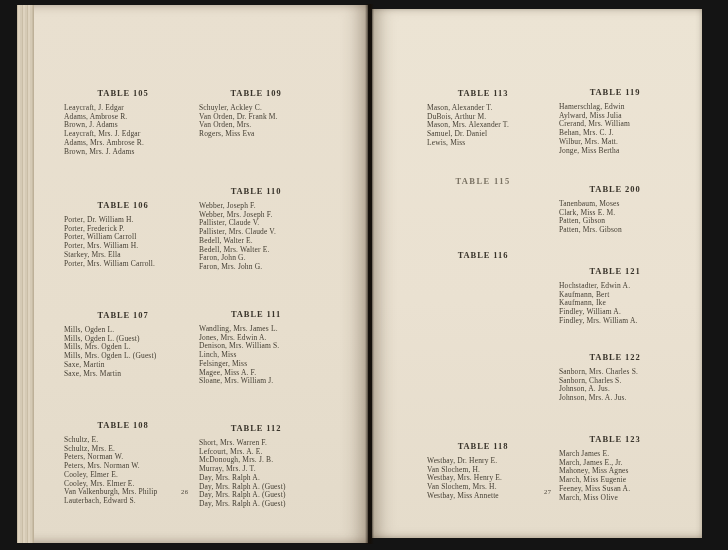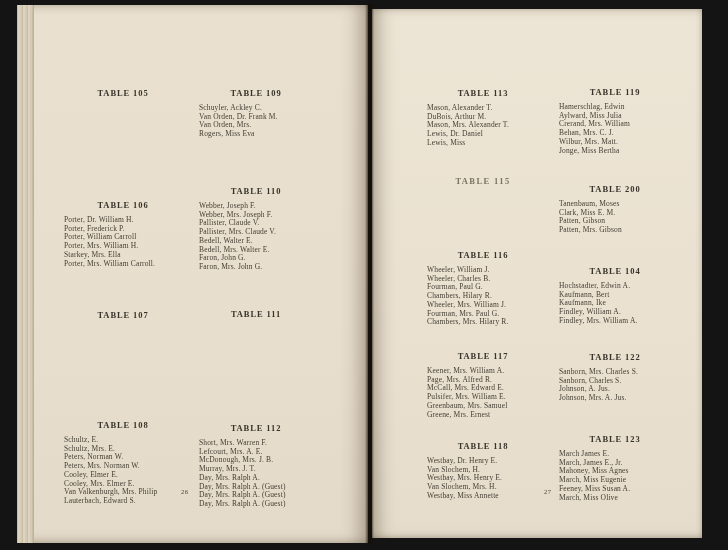--- a/index.html
+++ b/index.html
@@ -62,34 +62,50 @@
   <div class="page page-left" data-name="page-left">
     <div class="edge-stack" data-name="page-edge-stack"></div>
   </div>
 
   <div class="page page-right" data-name="page-right"></div>
 
   <div class="gutter" data-name="book-gutter"></div>
 
   <section class="table-block" style="left:64px;top:88px;width:118px" data-name="table-105">
     <h3 class="table-title" data-name="table-105-title">TABLE 105</h3>
+    <div class="names" data-name="table-105-names">
+        <div class="name-line" data-name="guest-name">Leaycraft, J. Edgar</div>
+        <div class="name-line" data-name="guest-name">Adams, Ambrose R.</div>
+        <div class="name-line" data-name="guest-name">Brown, J. Adams</div>
+        <div class="name-line" data-name="guest-name">Leaycraft, Mrs. J. Edgar</div>
+        <div class="name-line" data-name="guest-name">Adams, Mrs. Ambrose R.</div>
+        <div class="name-line" data-name="guest-name">Brown, Mrs. J. Adams</div>
+      </div>
   </section>
   <section class="table-block" style="left:64px;top:200px;width:118px" data-name="table-106">
     <h3 class="table-title" data-name="table-106-title">TABLE 106</h3>
     <div class="names" data-name="table-106-names">
         <div class="name-line" data-name="guest-name">Porter, Dr. William H.</div>
         <div class="name-line" data-name="guest-name">Porter, Frederick P.</div>
         <div class="name-line" data-name="guest-name">Porter, William Carroll</div>
         <div class="name-line" data-name="guest-name">Porter, Mrs. William H.</div>
         <div class="name-line" data-name="guest-name">Starkey, Mrs. Ella</div>
         <div class="name-line" data-name="guest-name">Porter, Mrs. William Carroll.</div>
       </div>
   </section>
   <section class="table-block" style="left:64px;top:310px;width:118px" data-name="table-107">
     <h3 class="table-title" data-name="table-107-title">TABLE 107</h3>
+    <div class="names" data-name="table-107-names">
+        <div class="name-line" data-name="guest-name">Mills, Ogden L.</div>
+        <div class="name-line" data-name="guest-name">Mills, Ogden L. (Guest)</div>
+        <div class="name-line" data-name="guest-name">Mills, Mrs. Ogden L.</div>
+        <div class="name-line" data-name="guest-name">Mills, Mrs. Ogden L. (Guest)</div>
+        <div class="name-line" data-name="guest-name">Saxe, Martin</div>
+        <div class="name-line" data-name="guest-name">Saxe, Mrs. Martin</div>
+      </div>
   </section>
   <section class="table-block" style="left:64px;top:420px;width:118px" data-name="table-108">
     <h3 class="table-title" data-name="table-108-title">TABLE 108</h3>
     <div class="names" data-name="table-108-names">
         <div class="name-line" data-name="guest-name">Schultz, E.</div>
         <div class="name-line" data-name="guest-name">Schultz, Mrs. E.</div>
         <div class="name-line" data-name="guest-name">Peters, Norman W.</div>
         <div class="name-line" data-name="guest-name">Peters, Mrs. Norman W.</div>
         <div class="name-line" data-name="guest-name">Cooley, Elmer E.</div>
         <div class="name-line" data-name="guest-name">Cooley, Mrs. Elmer E.</div>
@@ -115,20 +131,29 @@
         <div class="name-line" data-name="guest-name">Pallister, Claude V.</div>
         <div class="name-line" data-name="guest-name">Pallister, Mrs. Claude V.</div>
         <div class="name-line" data-name="guest-name">Bedell, Walter E.</div>
         <div class="name-line" data-name="guest-name">Bedell, Mrs. Walter E.</div>
         <div class="name-line" data-name="guest-name">Faron, John G.</div>
         <div class="name-line" data-name="guest-name">Faron, Mrs. John G.</div>
       </div>
   </section>
   <section class="table-block" style="left:199px;top:309px;width:114px" data-name="table-111">
     <h3 class="table-title" data-name="table-111-title">TABLE 111</h3>
+    <div class="names" data-name="table-111-names">
+        <div class="name-line" data-name="guest-name">Wandling, Mrs. James L.</div>
+        <div class="name-line" data-name="guest-name">Jones, Mrs. Edwin A.</div>
+        <div class="name-line" data-name="guest-name">Denison, Mrs. William S.</div>
+        <div class="name-line" data-name="guest-name">Linch, Miss</div>
+        <div class="name-line" data-name="guest-name">Felsinger, Miss</div>
+        <div class="name-line" data-name="guest-name">Magee, Miss A. F.</div>
+        <div class="name-line" data-name="guest-name">Sloane, Mrs. William J.</div>
+      </div>
   </section>
   <section class="table-block" style="left:199px;top:423px;width:114px" data-name="table-112">
     <h3 class="table-title" data-name="table-112-title">TABLE 112</h3>
     <div class="names" data-name="table-112-names">
         <div class="name-line" data-name="guest-name">Short, Mrs. Warren F.</div>
         <div class="name-line" data-name="guest-name">Lefcourt, Mrs. A. E.</div>
         <div class="name-line" data-name="guest-name">McDonough, Mrs. J. B.</div>
         <div class="name-line" data-name="guest-name">Murray, Mrs. J. T.</div>
         <div class="name-line" data-name="guest-name">Day, Mrs. Ralph A.</div>
         <div class="name-line" data-name="guest-name">Day, Mrs. Ralph A. (Guest)</div>
@@ -138,49 +163,29 @@
   </section>
 
   <div class="page-number" style="left:181px;top:488px" data-name="page-number-left">26</div>
 
   <section class="table-block" style="left:427px;top:88px;width:112px" data-name="table-113">
     <h3 class="table-title" data-name="table-113-title">TABLE 113</h3>
     <div class="names" data-name="table-113-names">
         <div class="name-line" data-name="guest-name">Mason, Alexander T.</div>
         <div class="name-line" data-name="guest-name">DuBois, Arthur M.</div>
         <div class="name-line" data-name="guest-name">Mason, Mrs. Alexander T.</div>
-        <div class="name-line" data-name="guest-name">Lewis, Dr. Daniel</div>
+        <div class="name-line" data-name="guest-name">Samuel, Dr. Daniel</div>
         <div class="name-line" data-name="guest-name">Lewis, Miss</div>
       </div>
   </section>
   <section class="table-block" style="left:427px;top:176px;width:112px" data-name="table-115">
     <h3 class="table-title" data-name="table-115-title">TABLE 115</h3>
   </section>
   <section class="table-block" style="left:427px;top:250px;width:112px" data-name="table-116">
     <h3 class="table-title" data-name="table-116-title">TABLE 116</h3>
-    <div class="names" data-name="table-116-names">
-        <div class="name-line" data-name="guest-name">Wheeler, William J.</div>
-        <div class="name-line" data-name="guest-name">Wheeler, Charles B.</div>
-        <div class="name-line" data-name="guest-name">Fourman, Paul G.</div>
-        <div class="name-line" data-name="guest-name">Chambers, Hilary R.</div>
-        <div class="name-line" data-name="guest-name">Wheeler, Mrs. William J.</div>
-        <div class="name-line" data-name="guest-name">Fourman, Mrs. Paul G.</div>
-        <div class="name-line" data-name="guest-name">Chambers, Mrs. Hilary R.</div>
-      </div>
-  </section>
-  <section class="table-block" style="left:427px;top:351px;width:112px" data-name="table-117">
-    <h3 class="table-title" data-name="table-117-title">TABLE 117</h3>
-    <div class="names" data-name="table-117-names">
-        <div class="name-line" data-name="guest-name">Keener, Mrs. William A.</div>
-        <div class="name-line" data-name="guest-name">Page, Mrs. Alfred R.</div>
-        <div class="name-line" data-name="guest-name">McCall, Mrs. Edward E.</div>
-        <div class="name-line" data-name="guest-name">Pulsifer, Mrs. William E.</div>
-        <div class="name-line" data-name="guest-name">Greenbaum, Mrs. Samuel</div>
-        <div class="name-line" data-name="guest-name">Greene, Mrs. Ernest</div>
-      </div>
   </section>
   <section class="table-block" style="left:427px;top:441px;width:112px" data-name="table-118">
     <h3 class="table-title" data-name="table-118-title">TABLE 118</h3>
     <div class="names" data-name="table-118-names">
         <div class="name-line" data-name="guest-name">Westbay, Dr. Henry E.</div>
         <div class="name-line" data-name="guest-name">Van Slochem, H.</div>
         <div class="name-line" data-name="guest-name">Westbay, Mrs. Henry E.</div>
         <div class="name-line" data-name="guest-name">Van Slochem, Mrs. H.</div>
         <div class="name-line" data-name="guest-name">Westbay, Miss Annette</div>
       </div>
@@ -200,21 +205,21 @@
   <section class="table-block" style="left:559px;top:184px;width:112px" data-name="table-120">
     <h3 class="table-title" data-name="table-120-title">TABLE 200</h3>
     <div class="names" data-name="table-120-names">
         <div class="name-line" data-name="guest-name">Tanenbaum, Moses</div>
         <div class="name-line" data-name="guest-name">Clark, Miss E. M.</div>
         <div class="name-line" data-name="guest-name">Patten, Gibson</div>
         <div class="name-line" data-name="guest-name">Patten, Mrs. Gibson</div>
       </div>
   </section>
   <section class="table-block" style="left:559px;top:266px;width:112px" data-name="table-121">
-    <h3 class="table-title" data-name="table-121-title">TABLE 104</h3>
+    <h3 class="table-title" data-name="table-121-title">TABLE 121</h3>
     <div class="names" data-name="table-121-names">
         <div class="name-line" data-name="guest-name">Hochstadter, Edwin A.</div>
         <div class="name-line" data-name="guest-name">Kaufmann, Bert</div>
         <div class="name-line" data-name="guest-name">Kaufmann, Ike</div>
         <div class="name-line" data-name="guest-name">Findley, William A.</div>
         <div class="name-line" data-name="guest-name">Findley, Mrs. William A.</div>
       </div>
   </section>
   <section class="table-block" style="left:559px;top:352px;width:112px" data-name="table-122">
     <h3 class="table-title" data-name="table-122-title">TABLE 122</h3>

